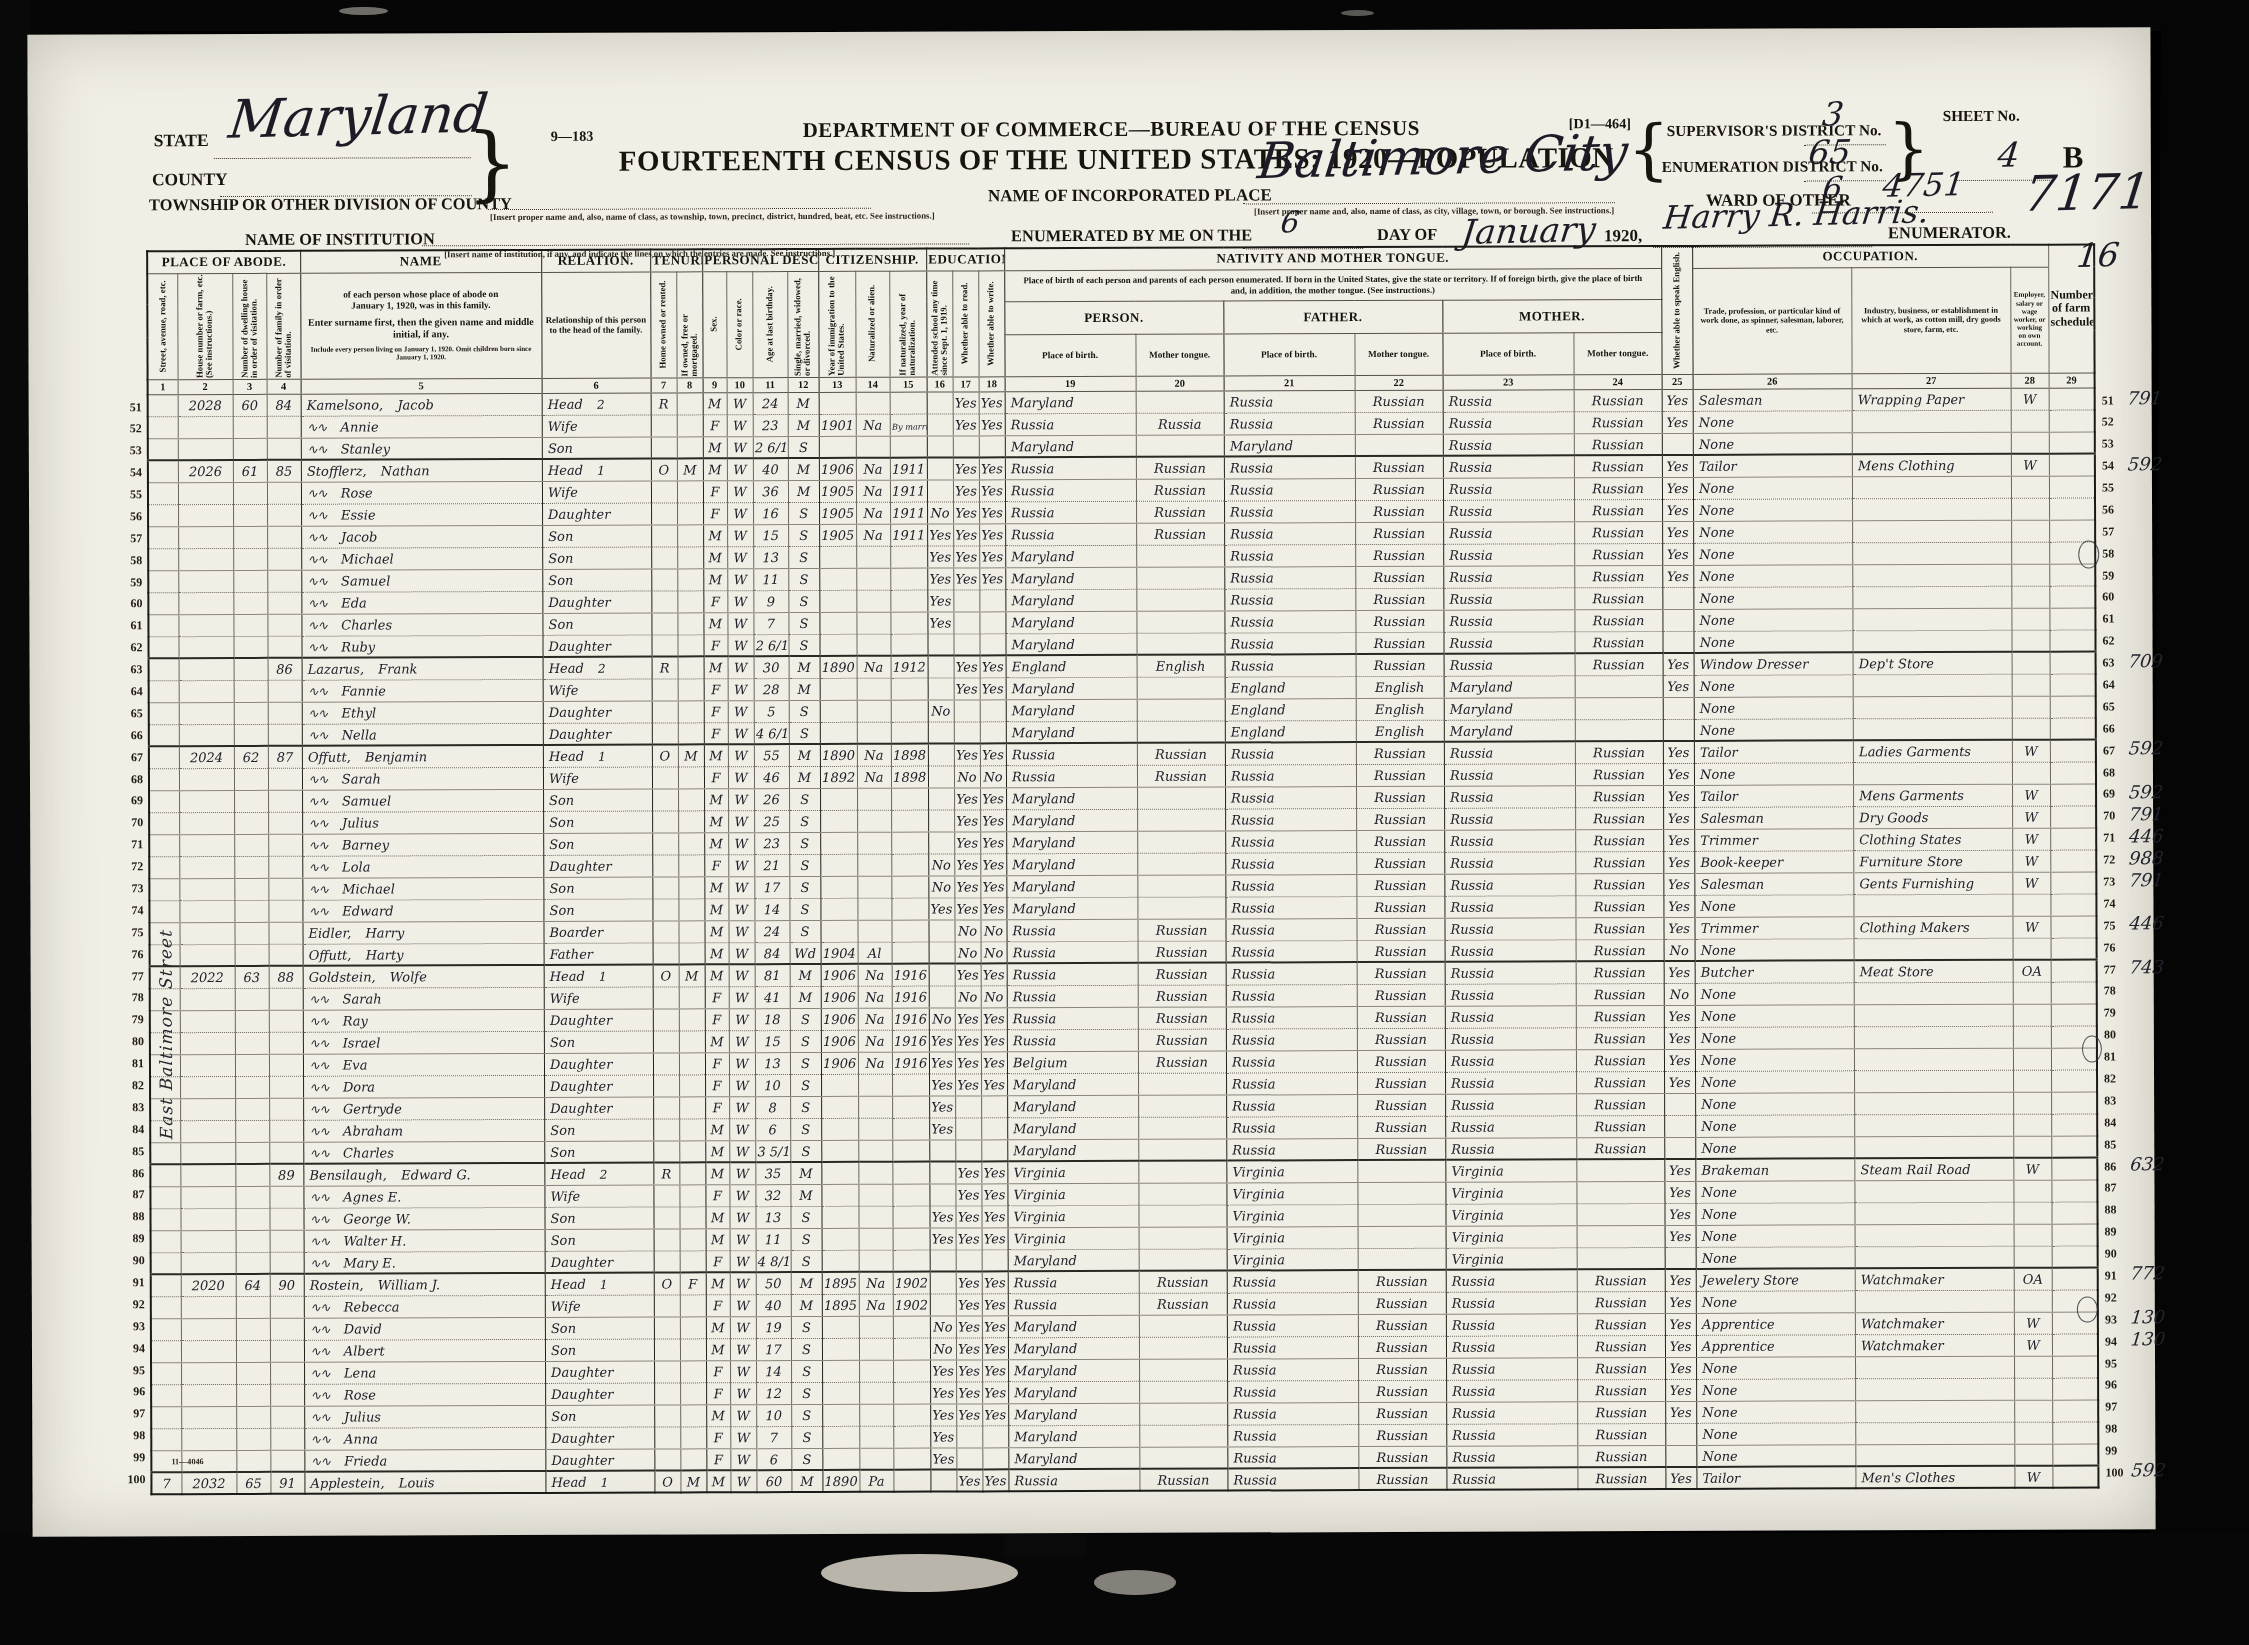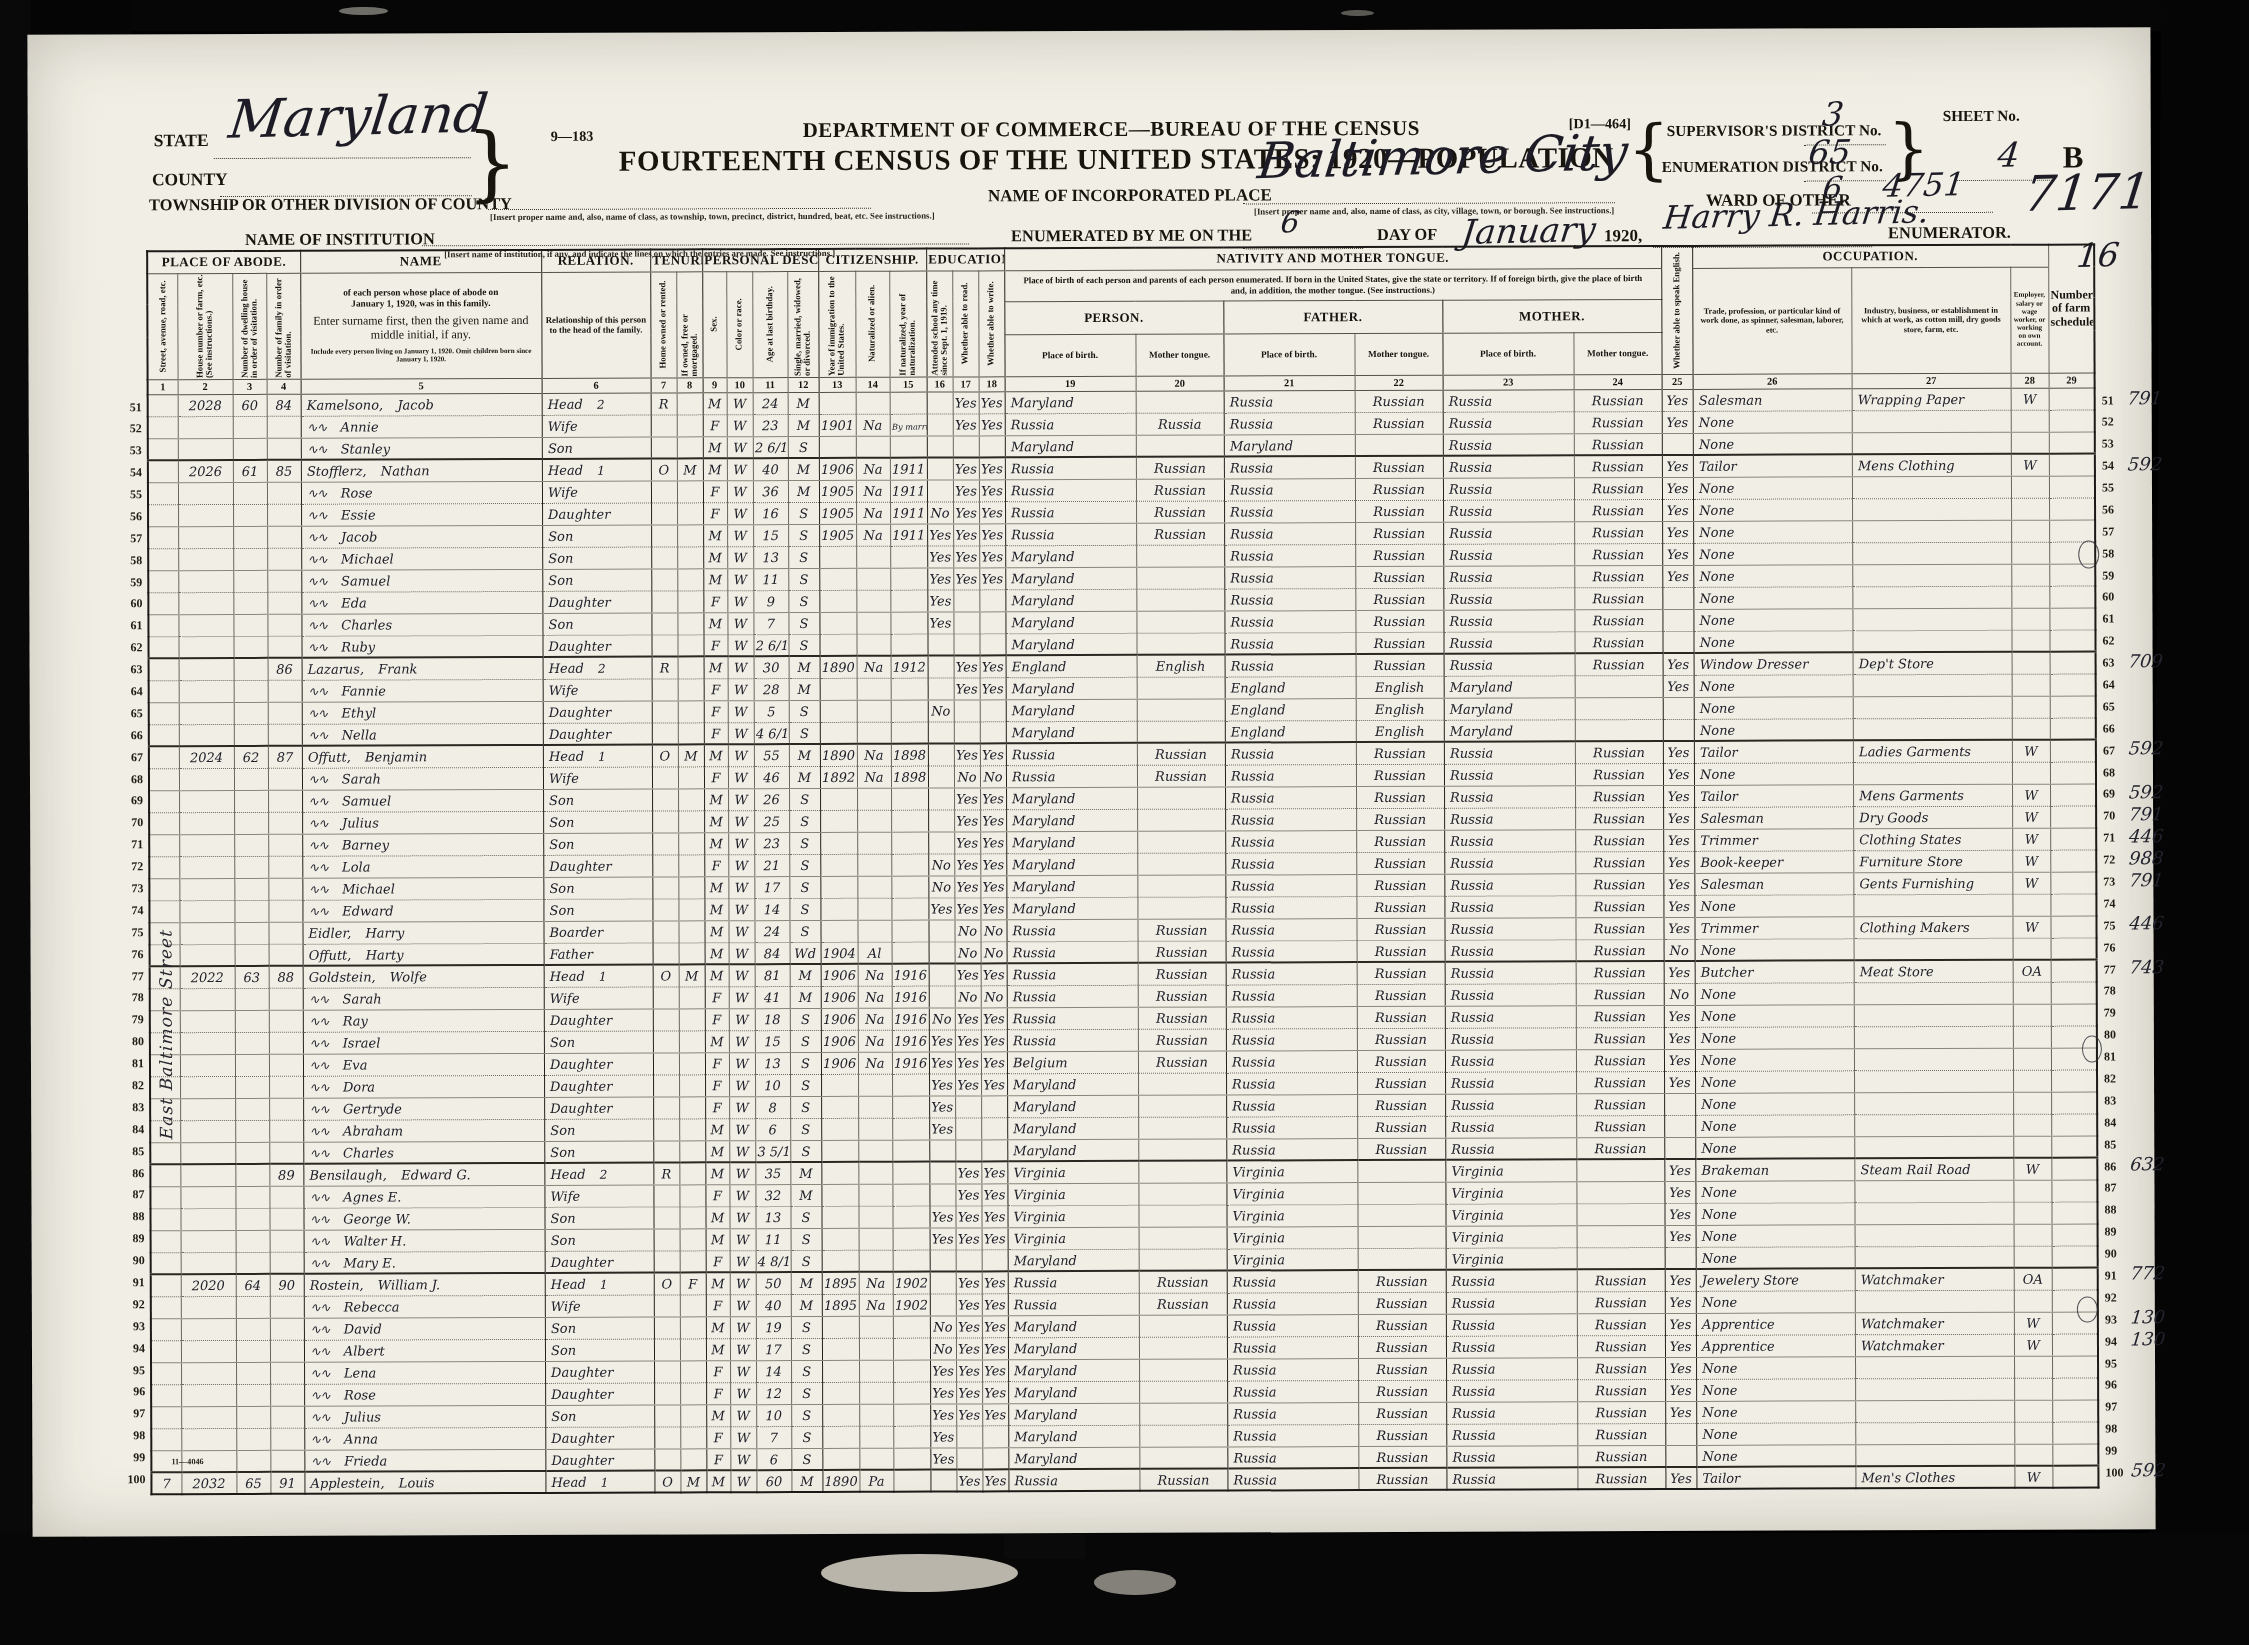--- a/index.html
+++ b/index.html
@@ -186,21 +186,21 @@
               <span class="vert">House number or farm, etc. (See instructions.)</span>
             </th>
             <th rowspan="3">
               <span class="vert">Number of dwelling house in order of visitation.</span>
             </th>
             <th rowspan="3">
               <span class="vert">Number of family in order of visitation.</span>
             </th>
             <th class="hv" rowspan="3">
               <div class="desc" style="font-size:9.3px">of each person whose place of abode on<br>January 1, 1920, was in this family.</div>
-              <div class="desc" style="font-size:12px;margin-top:5.5px;font-weight:normal">Enter surname first, then the given name and middle initial, if any.</div>
+              <div class="desc" style="font-size:10px;margin-top:5.5px;font-weight:bold">Enter surname first, then the given name and middle initial, if any.</div>
               <div class="desc" style="font-size:7.1px;margin-top:5.5px">Include every person living on January 1, 1920.  Omit children born since January 1, 1920.</div>
             </th>
             <th class="hv" rowspan="3">
               <div class="desc" style="font-size:8.8px">Relationship of this person to the head of the family.</div>
             </th>
             <th rowspan="3" class="hv">
               <span class="vert">Home owned or rented.</span>
             </th>
             <th rowspan="3">
               <span class="vert">If owned, free or mortgaged.</span>

